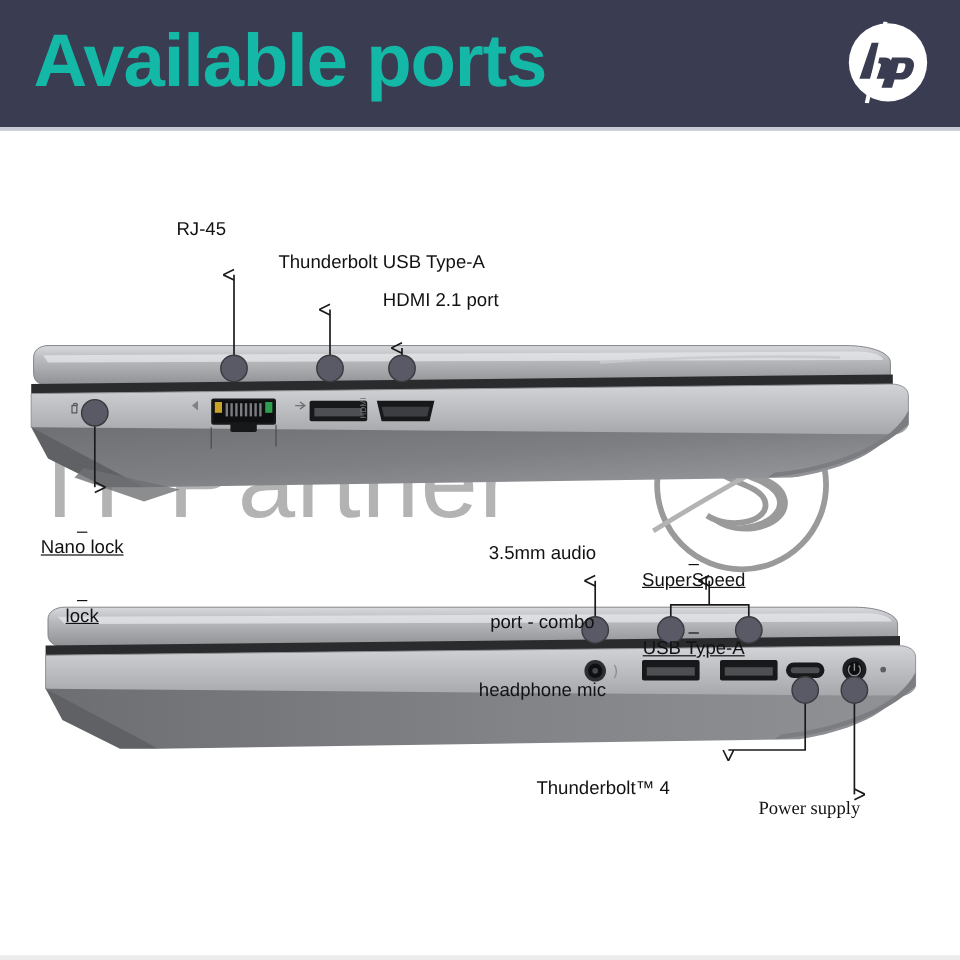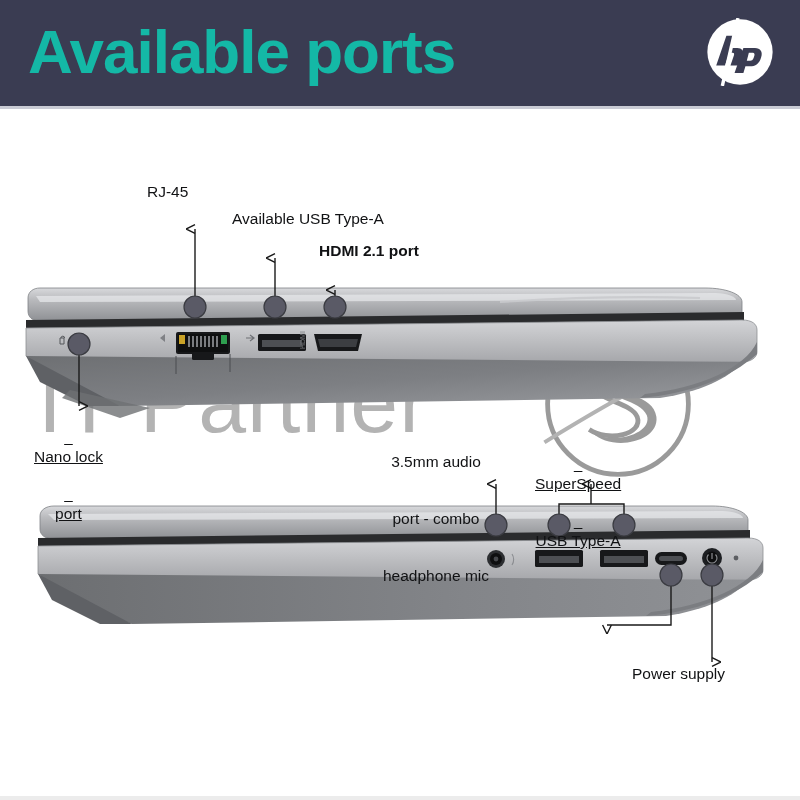--- a/index.html
+++ b/index.html
@@ -86,26 +86,26 @@
     font-size: 15.5px;
     line-height: 19px;
     white-space: pre;
     z-index: 20;
   }
   .callout.center { text-align: center; }
   .callout.left { text-align: left; }
 
   #lbl-rj45      { left: 147px; top: 182px; }
   #lbl-usba-top  { left: 232px; top: 209px; }
-  #lbl-hdmi      { left: 319px; top: 241px; font-weight: bold; }
+  #lbl-hdmi      { left: 319px; top: 241px; }
   #lbl-nanolock  { left: 34px;  top: 409px; text-decoration: underline; }
-  #lbl-audio     { left: 383px; top: 414px; }
+  #lbl-audio     { left: 399px; top: 414px; }
   #lbl-usba-bot  { left: 535px; top: 436px; text-decoration: underline; }
   #lbl-thunder   { left: 447px; top: 610px; }
-  #lbl-power     { left: 632px; top: 664px; }
+  #lbl-power     { left: 632px; top: 664px; font-family: Liberation Serif, serif; }
 
   
   #bottom-strip {
     position: absolute;
     left: 0; bottom: 0;
     width: 800px; height: 4px;
     background: #ececec;
     z-index: 30;
   }
 </style>
@@ -342,38 +342,39 @@
     <circle cx="559" cy="419" r="11"></circle>
     <circle cx="624" cy="419" r="11"></circle>
     <circle cx="671" cy="469" r="11"></circle>
     <circle cx="712" cy="469" r="11"></circle>
   </g>
 </svg>
 </div>
 
 <div class="callout left" id="lbl-rj45">RJ-45</div>
 
-<div class="callout left" id="lbl-usba-top">Available USB Type-A</div>
+<div class="callout left" id="lbl-usba-top">Thunderbolt USB Type-A</div>
 
 <div class="callout left" id="lbl-hdmi">HDMI 2.1 port</div>
 
 <div class="callout center" id="lbl-nanolock">
   <div>Nano lock</div>
-  <div>port</div>
+  <div>lock</div>
 </div>
 
 <div class="callout center" id="lbl-audio">
   <div>3.5mm audio</div>
   <div>port - combo</div>
   <div>headphone mic</div>
 </div>
 
 <div class="callout center" id="lbl-usba-bot">
   <div>SuperSpeed</div>
   <div>USB Type-A</div>
 </div>
 
 <div class="callout left" id="lbl-thunder">
+  <div>Thunderbolt™ 4</div>
 </div>
 
 <div class="callout left" id="lbl-power">Power supply</div>
 
 <div id="bottom-strip"></div>
 
 </body></html>

